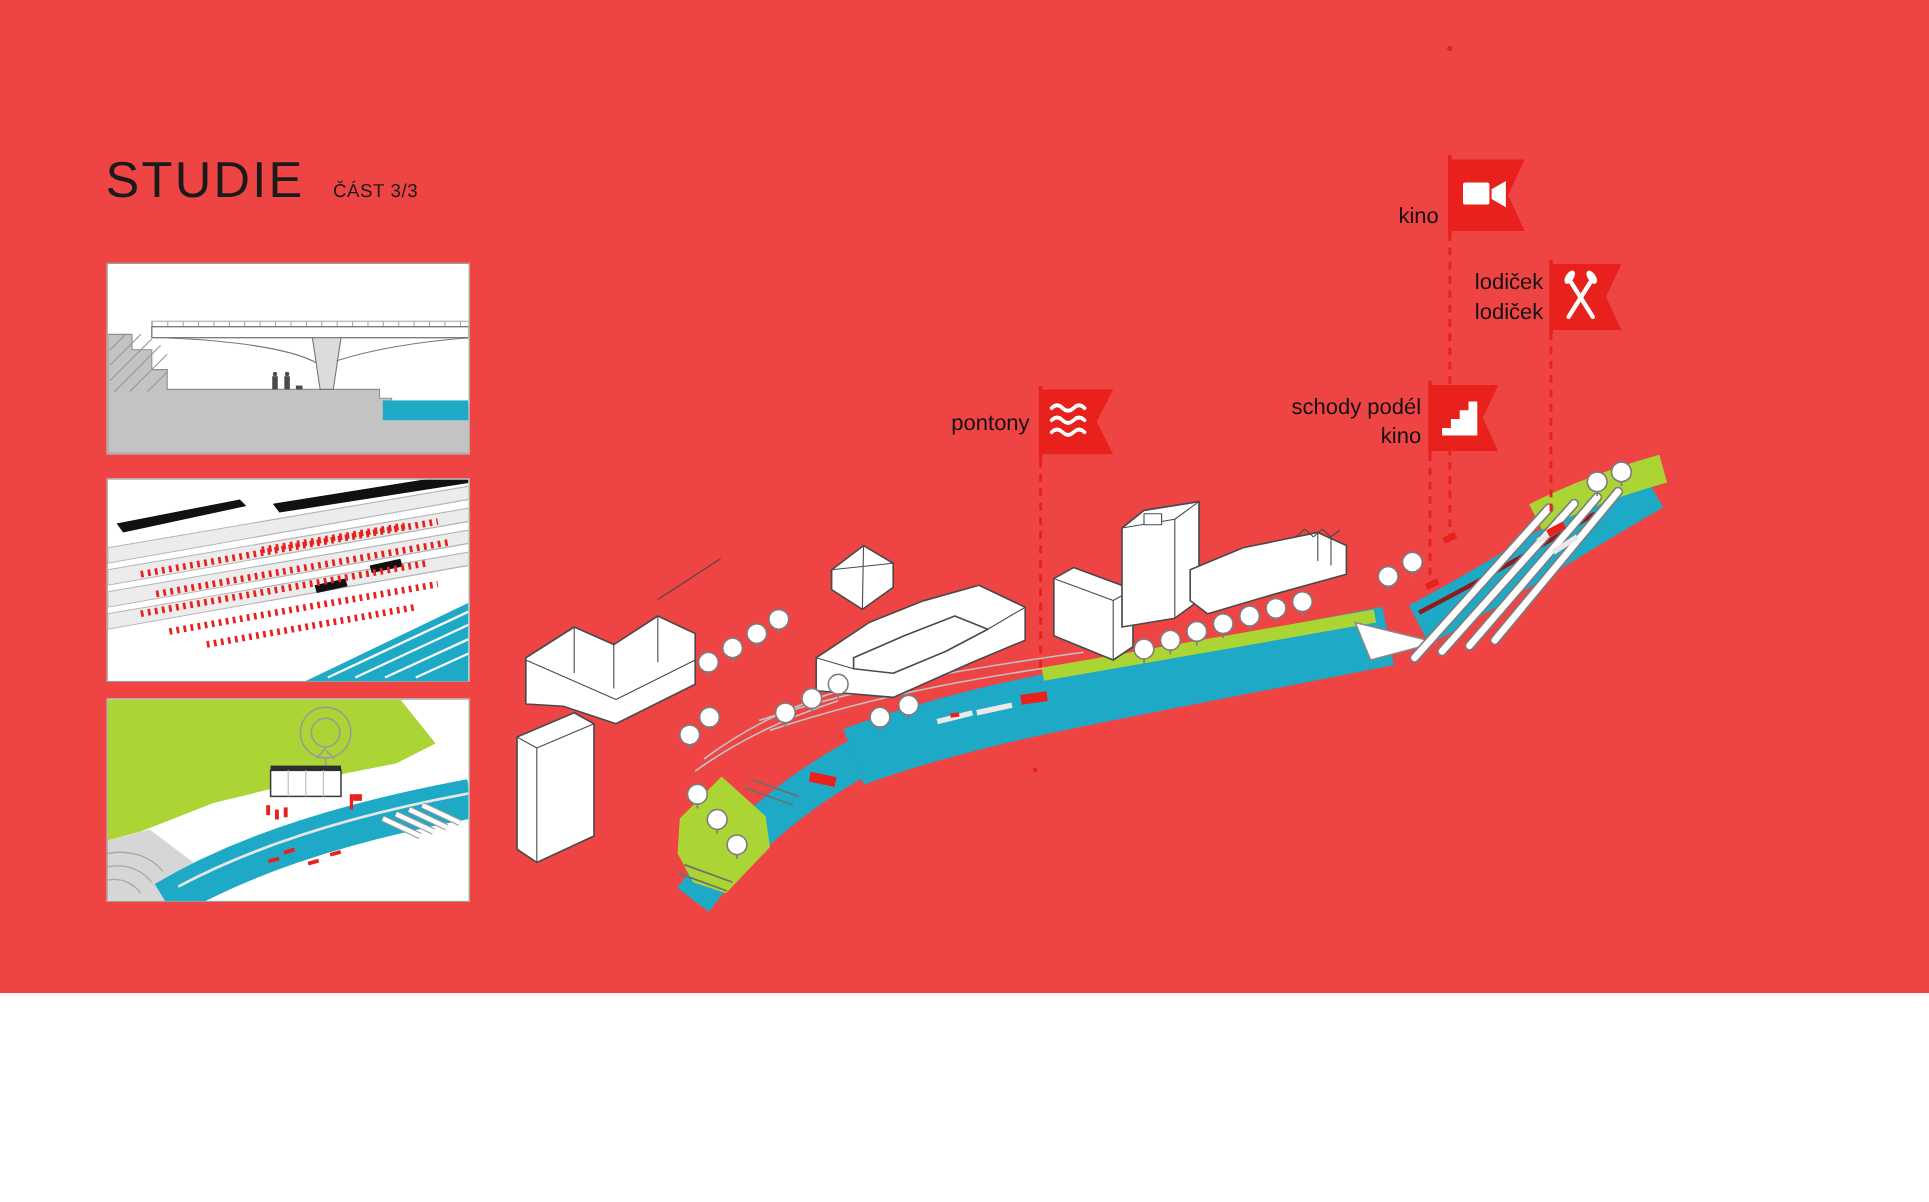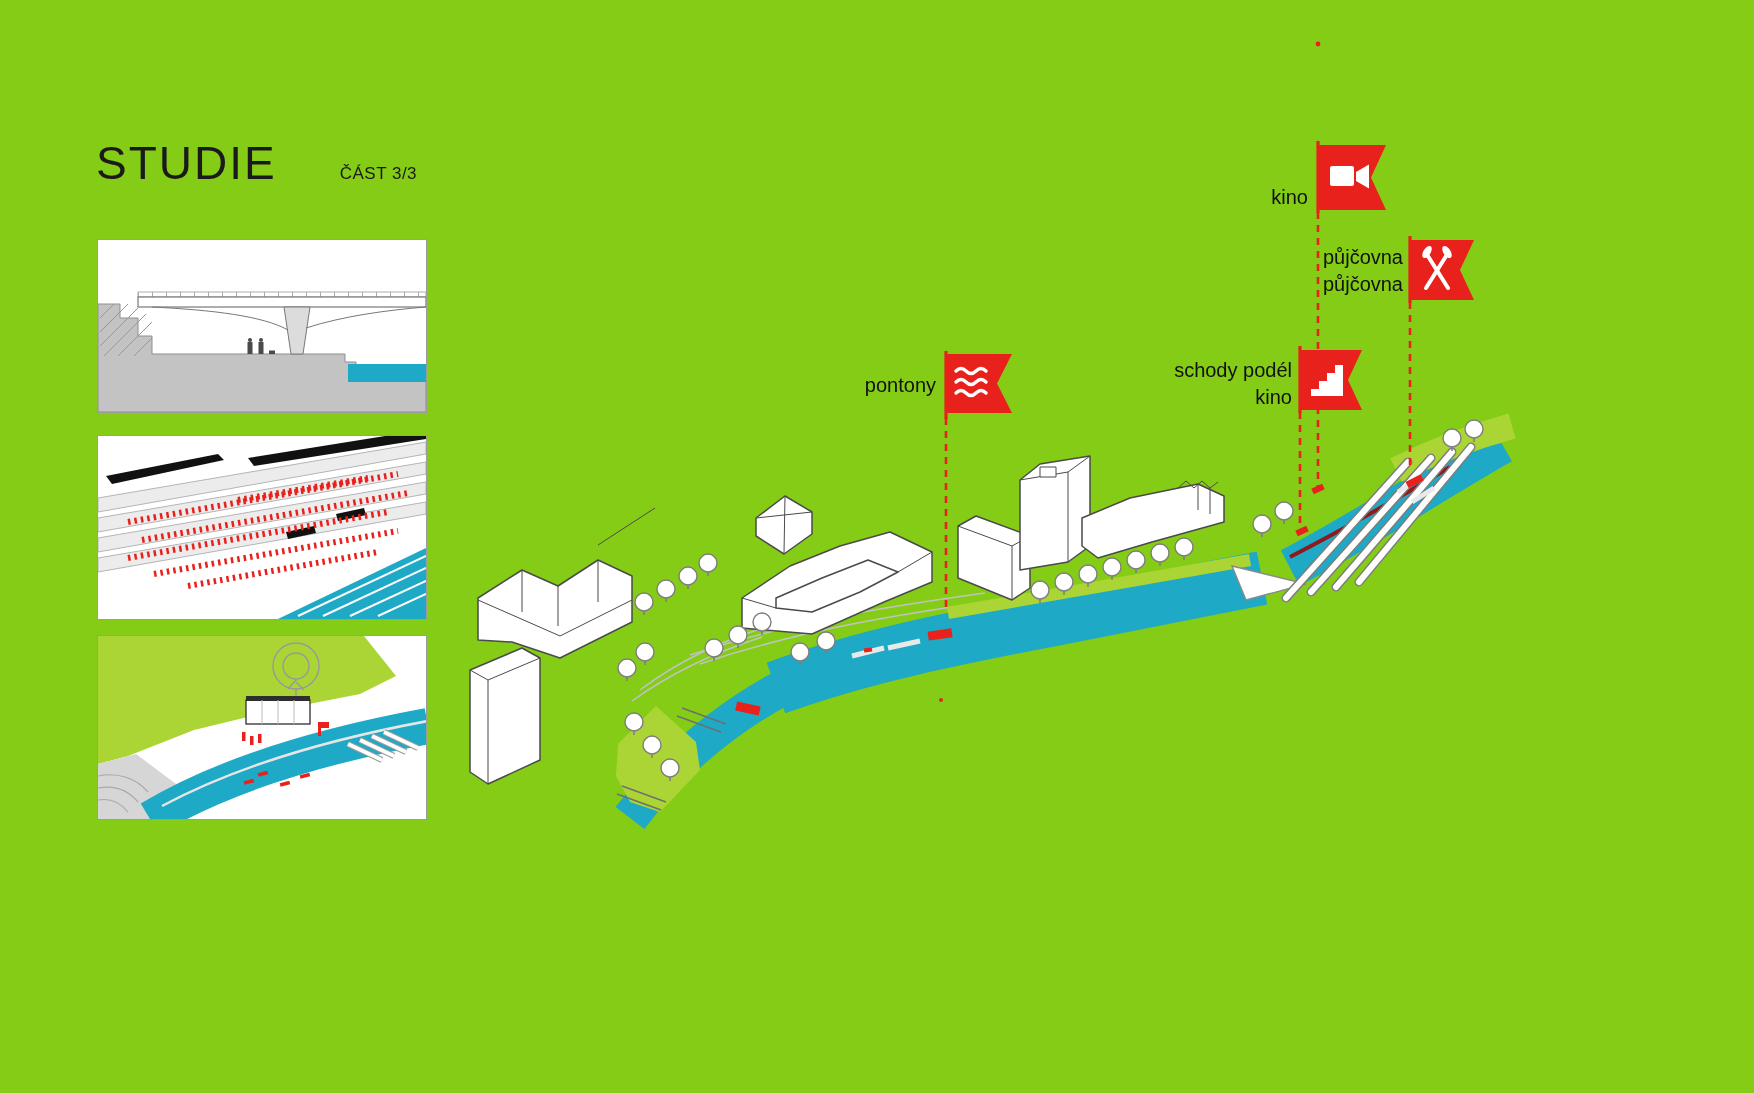--- a/index.html
+++ b/index.html
@@ -1,23 +1,23 @@
 <!DOCTYPE html>
 <html><head>
 <meta charset="utf-8">
 <style>
   * { margin:0; padding:0; box-sizing:border-box; }
   html,body { background:#ffffff; }
   .page {
-    position:relative; width:1754px; height:1093px; background:#84cc16;
+    position:relative; width:1754px; height:903px; background:#ef4444;
     overflow:hidden; font-family:"Liberation Sans", sans-serif; color:#1b1b1b;
   }
   .header { position:absolute; left:96px; top:136px; display:flex; align-items:baseline; gap:26px; }
   .title  { font-size:46px; font-weight:400; letter-spacing:2px; color:#1a1a1a; }
-  .subtitle { font-size:17px; letter-spacing:0.5px; color:#1a1a1a;margin-left:37px; }
+  .subtitle { font-size:17px; letter-spacing:0.5px; color:#1a1a1a; }
   .thumb {
     position:absolute; left:97px; width:330px; background:#fff;
     border:1px solid #9c9c9c; overflow:hidden;
   }
   #thumb-bridge { top:239px; height:174px; }
   #thumb-amphi  { top:435px; height:185px; }
   #thumb-boats  { top:635px; height:185px; }
   .thumb svg { display:block; }
   .main-svg { position:absolute; left:0; top:0; }
   .flag-label {
@@ -316,16 +316,16 @@
         <rect x="160" y="136" width="10" height="3.5" transform="rotate(-15 165 138)"></rect>
         <rect x="182" y="146" width="10" height="3.5" transform="rotate(-15 187 148)"></rect>
         <rect x="202" y="138" width="10" height="3.5" transform="rotate(-15 207 140)"></rect>
         <rect x="146" y="144" width="10" height="3.5" transform="rotate(-15 151 146)"></rect>
       </g>
     </svg>
   </div>
 
   <div class="flag-label nowrap" style="right:818px; top:372px;">pontony</div>
   <div class="flag-label nowrap" style="right:446px; top:184px;">kino</div>
-  <div class="flag-label" style="right:351px; top:244px; width:104px;">půjčovna půjčovna</div>
+  <div class="flag-label" style="right:351px; top:244px; width:104px;">lodiček lodiček</div>
   <div class="flag-label" style="right:462px; top:357px; width:118px;">schody podél kino</div>
 
 </div>
 
 </body></html>

